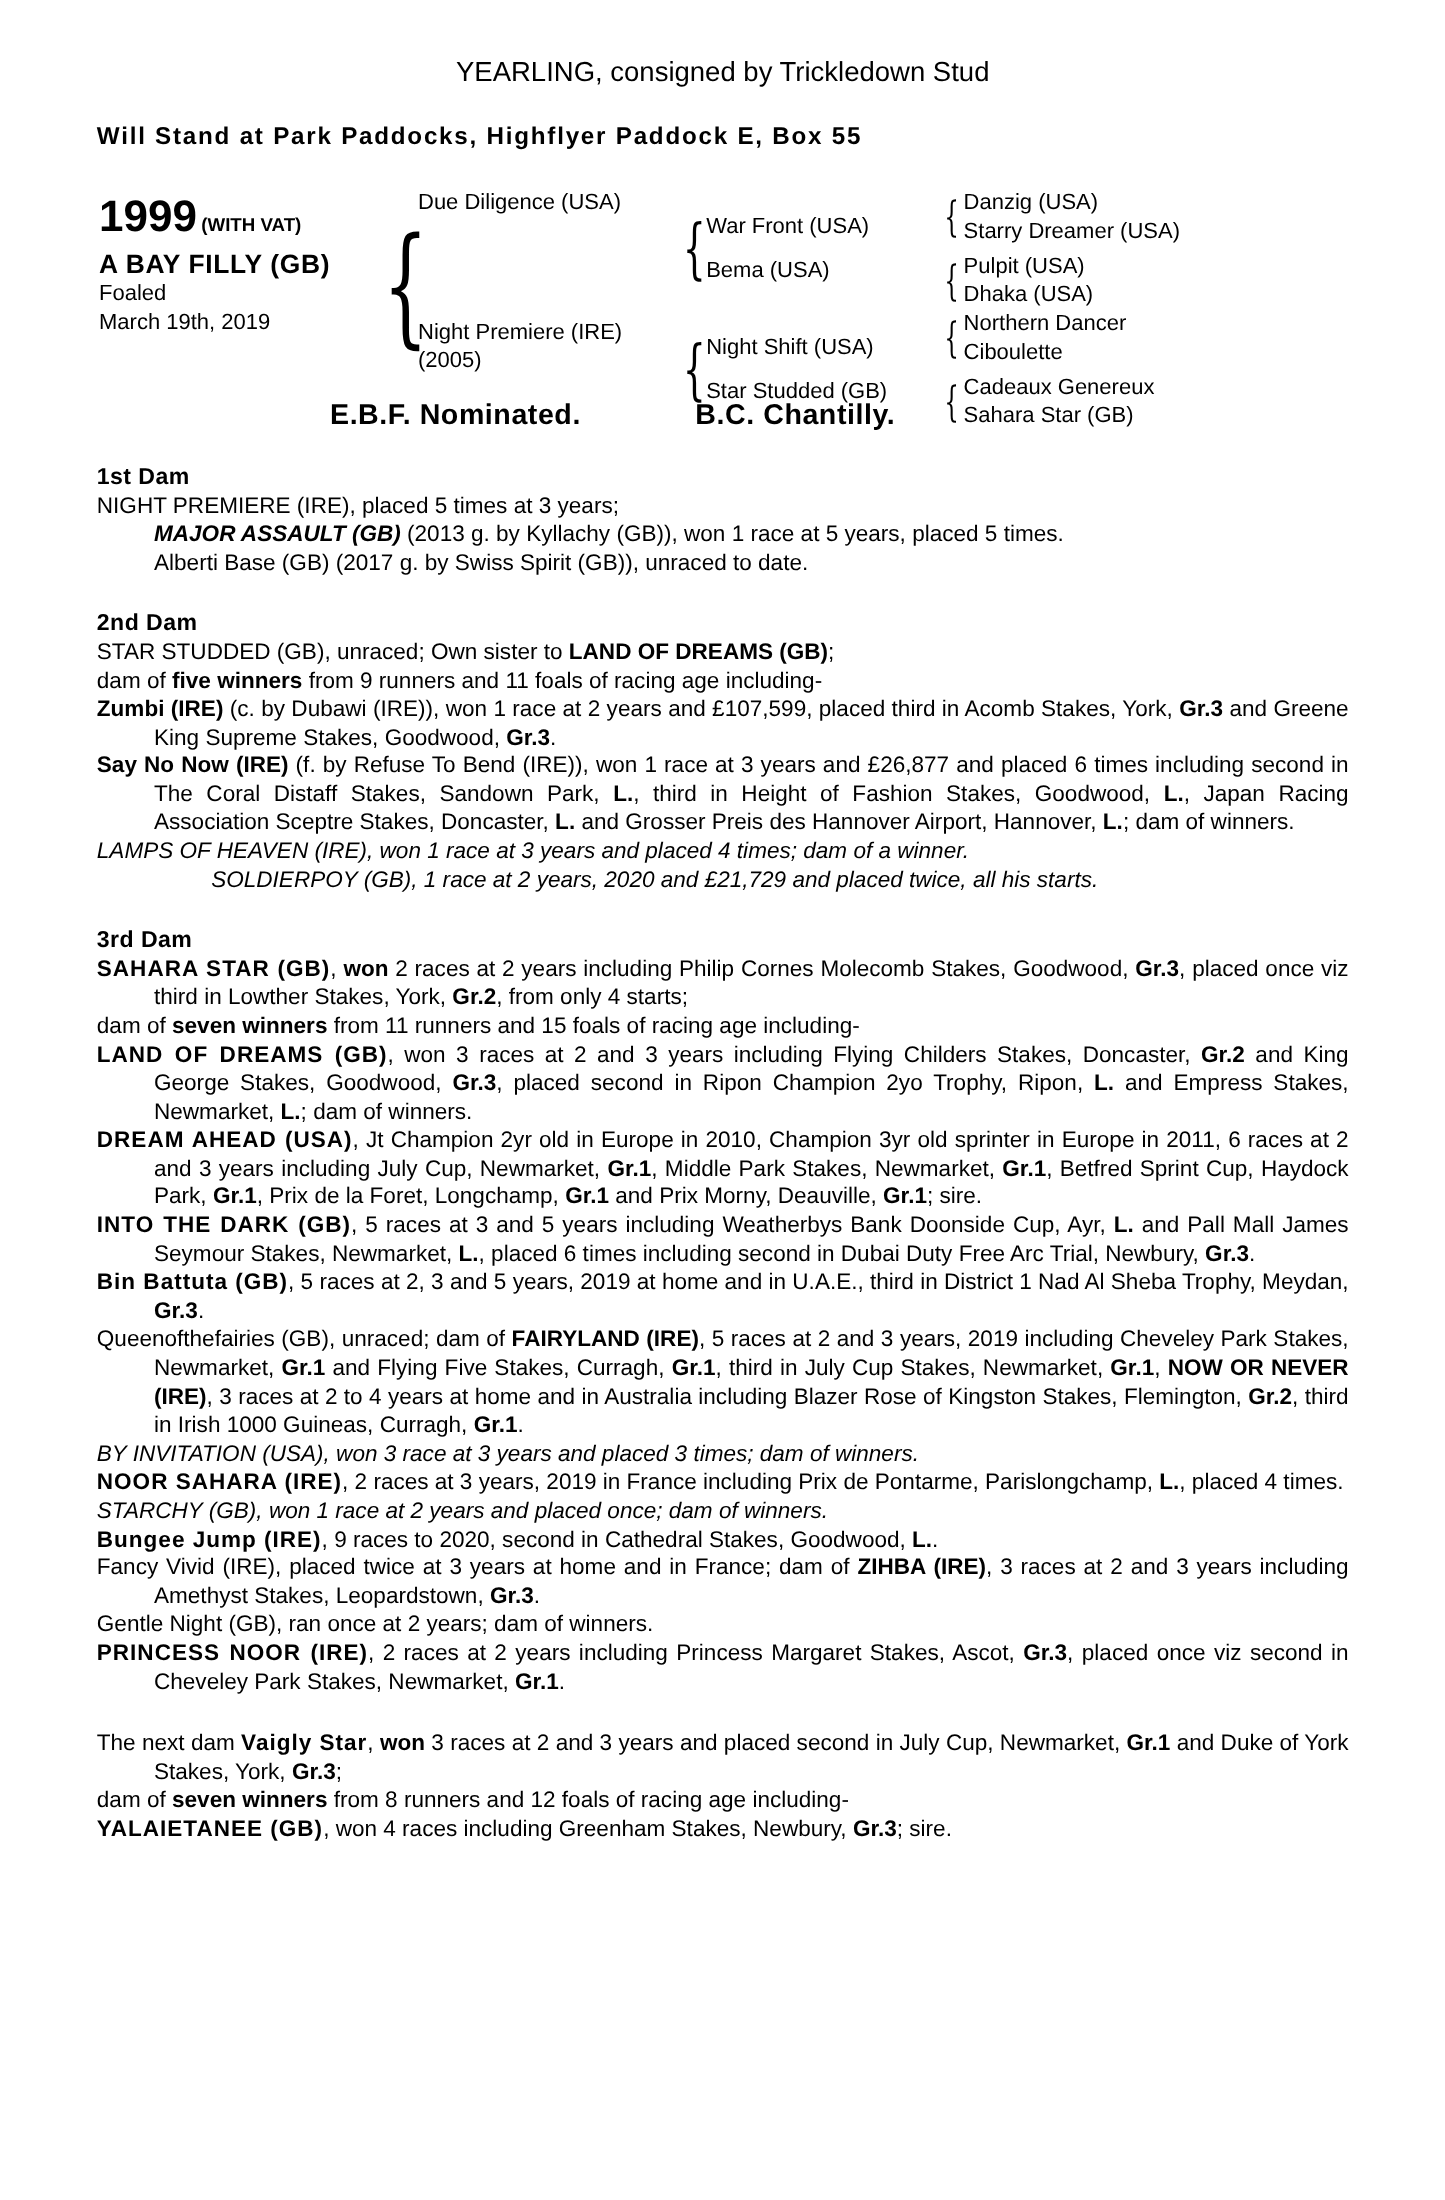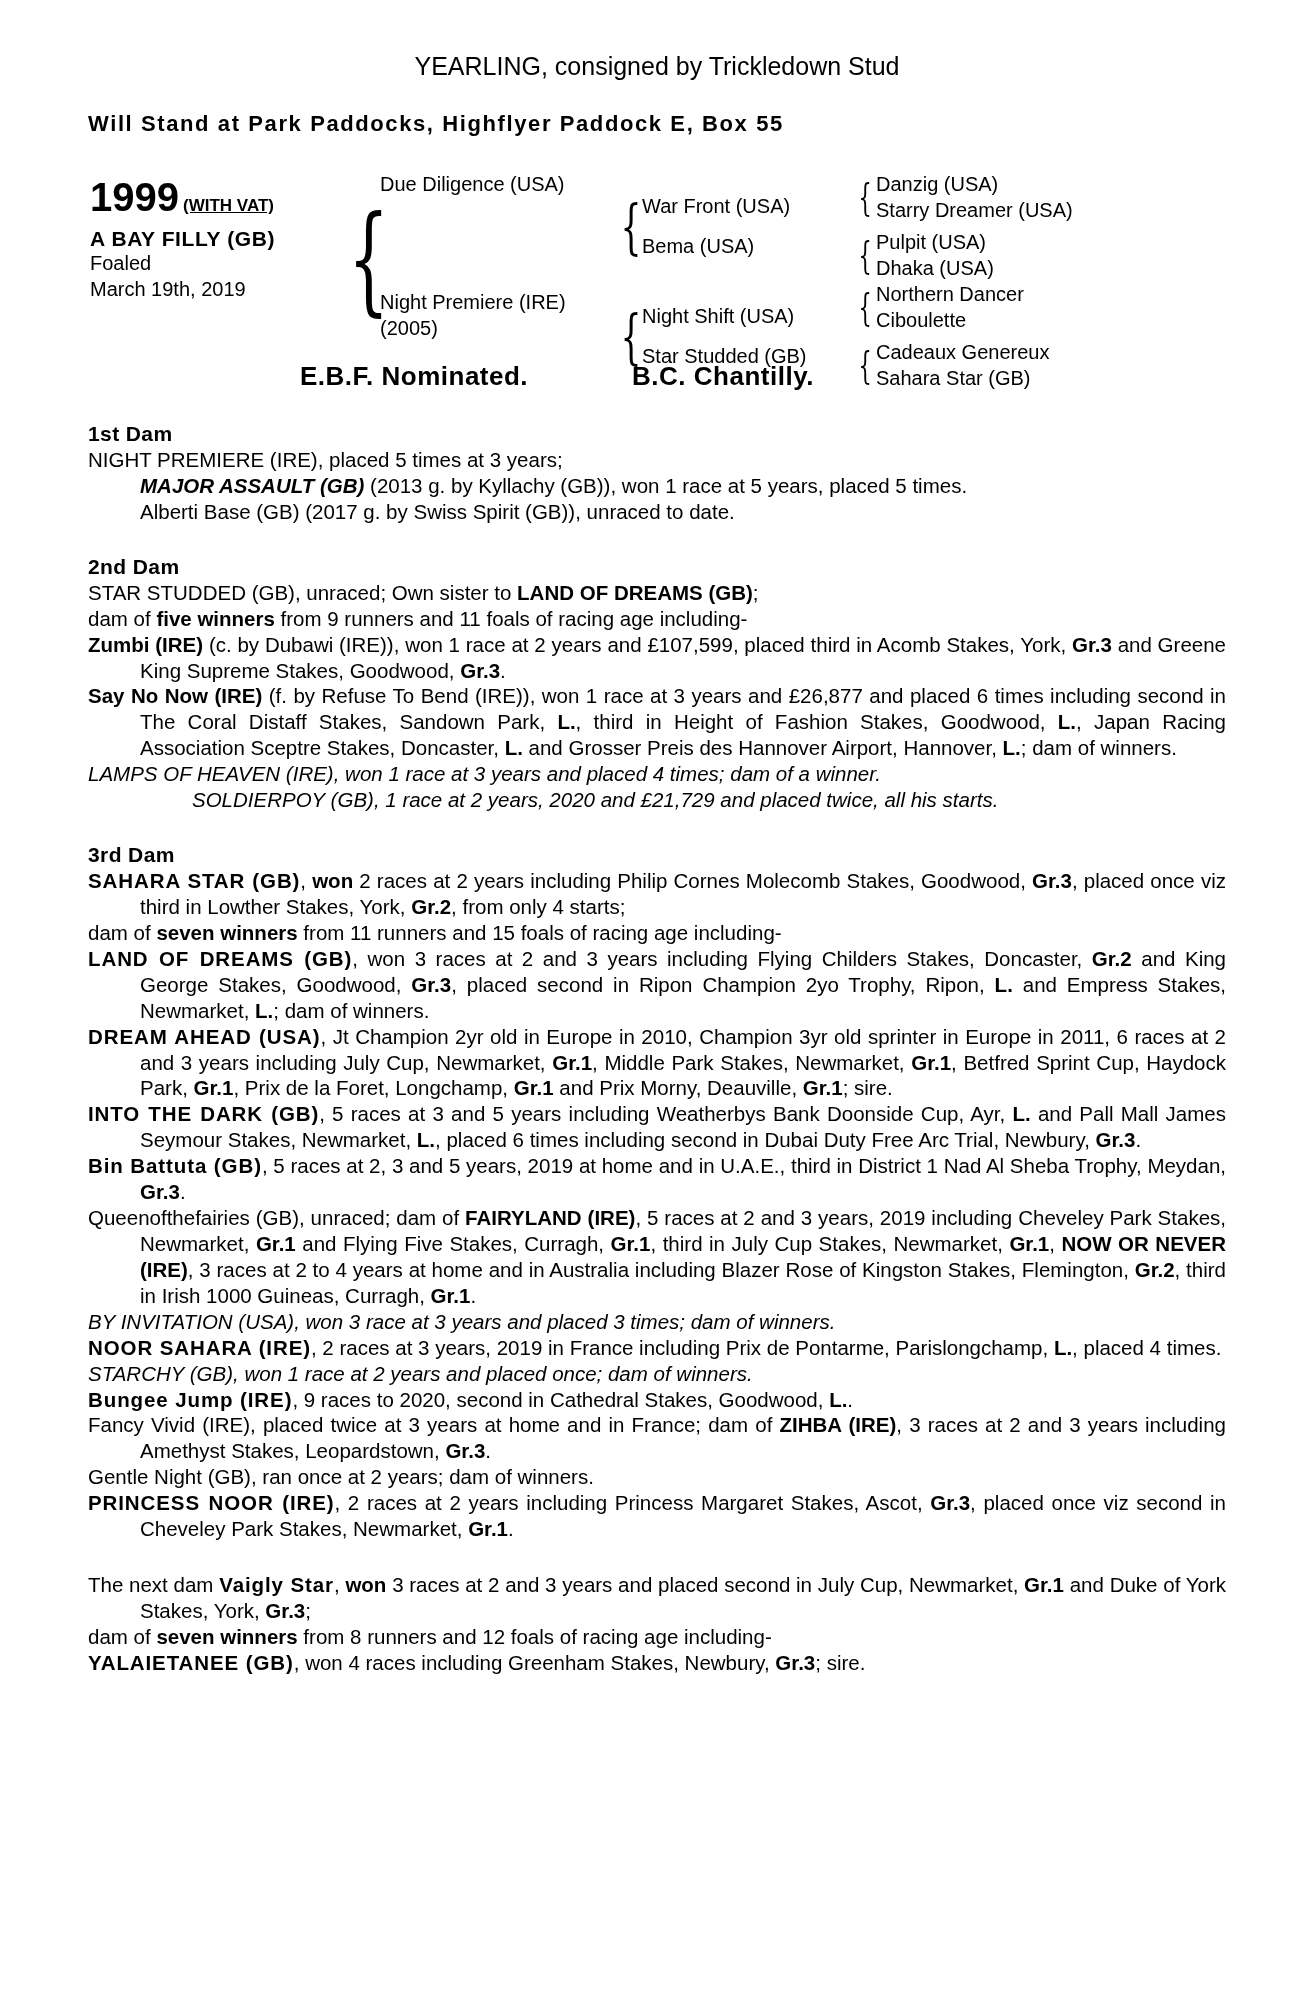--- a/index.html
+++ b/index.html
@@ -43,24 +43,23 @@
   .year {
     font-size: 40px;
     font-weight: bold;
     line-height: 1;
     display: inline-block;
   }
   .vat {
     font-size: 17px;
     font-weight: bold;
     margin-left: 4px;
-    text-decoration: underline;
   }
   .filly {
-    font-size: 21px;
+    font-size: 24px;
     font-weight: bold;
     letter-spacing: 0.6px;
     margin-top: 10px;
   }
   .foaled, .foaldate {
     font-size: 20px;
     line-height: 1.28;
   }
 
   .brace {

